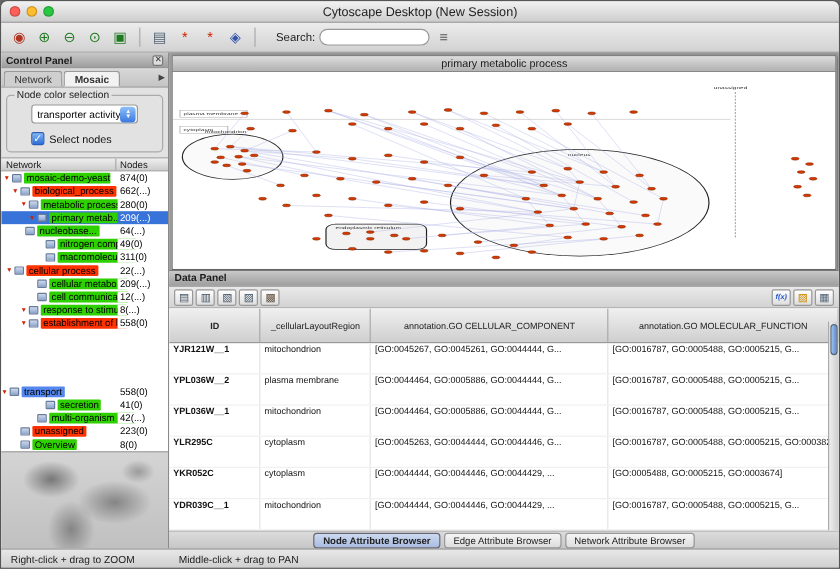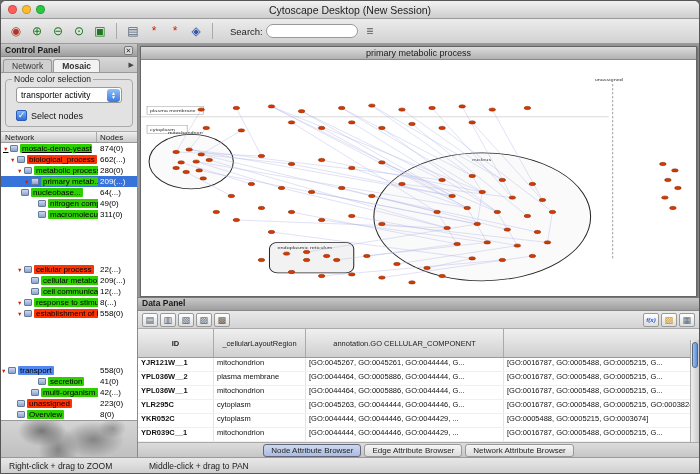--- a/index.html
+++ b/index.html
@@ -17,21 +17,21 @@
 .search-input{width:92px;height:14px;font-size:9px;border:1px solid #999;border-radius:7px;padding:0 6px;background:#fff}
 .main{flex:1;display:flex;min-height:0}
 .control-panel{flex:0 0 137px;border-right:1px solid #8a8a8a;display:flex;flex-direction:column;background:#e2e2e2;min-height:0}
 .cp-header{flex:0 0 13px;background:linear-gradient(#c8c8c8,#9e9e9e);display:flex;align-items:center;padding:0 4px;border-bottom:1px solid #888}
 .hdr-title{font-size:8.5px;font-weight:bold;color:#1a1a1a;flex:1}
 .hdr-close{width:9px;height:9px;font-size:7px;line-height:8px;text-align:center;color:#333;border:1px solid #777;border-radius:2px;background:#ddd}
 .cp-tabs{flex:0 0 16px;display:flex;align-items:flex-end;background:linear-gradient(#d8d8d8,#c4c4c4);padding:2px 2px 0;gap:1px;border-bottom:1px solid #999;position:relative}
 .cp-tab{font-size:8.5px;padding:1px 8px;border:1px solid #999;border-bottom:none;border-radius:3px 3px 0 0;background:#cfcfcf;color:#333;white-space:nowrap}
 .cp-tab.active{background:#f2f2f2;font-weight:bold}
 .tab-scroll{position:absolute;right:3px;bottom:3px;font-size:7px;color:#444}
-.group-box{margin:6px 4px 4px;border:1px solid #aaa;border-radius:4px;padding:7px 10px 5px;position:relative}
+.group-box{margin:6px 4px 4px;border:1px solid #aaa;border-radius:4px;padding:7px 20px 5px;position:relative}
 .group-title{position:absolute;top:-6px;left:6px;background:#e2e2e2;font-size:8.5px;padding:0 2px;color:#222}
 .dropdown{height:16px;border:1px solid #999;border-radius:3px;background:#fff;display:flex;align-items:center;font-size:8.5px;padding-left:4px}
 .dd-text{flex:1;overflow:hidden;white-space:nowrap}
 .dd-btn{width:13px;height:13px;margin-right:1px;border-radius:3px;background:linear-gradient(#8ec0f8,#3a78e0);display:flex;flex-direction:column;align-items:center;justify-content:center;color:#fff;font-size:5px;line-height:4px}
 .checkbox-row{display:flex;align-items:center;gap:4px;margin-top:7px}
 .checkbox{width:11px;height:11px;border-radius:2px;background:linear-gradient(#7db6f7,#2f6fd6);border:1px solid #2a5cb8;color:#fff;font-size:9px;line-height:9px;text-align:center}
 .checkbox-label{font-size:9px;color:#111}
 .tree-header{flex:0 0 12px;display:flex;background:linear-gradient(#efefef,#cbcbcb);border-top:1px solid #aaa;border-bottom:1px solid #999;font-size:8px;color:#222;align-items:center}
 .th1{width:96px;padding-left:4px;border-right:1px solid #aaa;height:100%;display:flex;align-items:center}
 .th2{flex:1;padding-left:3px}
@@ -55,31 +55,31 @@
 .net-canvas{flex:1;min-height:0;background:#fff}
 .net-canvas svg{width:100%;height:100%;display:block}
 .data-panel{flex:0 0 112px;display:flex;flex-direction:column;border-top:1px solid #777;background:#e0e0e0}
 .dp-title{flex:0 0 13px;background:linear-gradient(#c8c8c8,#9e9e9e);display:flex;align-items:flex-start;padding:0 4px;border-bottom:1px solid #888}
 .dp-toolbar{flex:0 0 18px;display:flex;align-items:center;padding:0 4px;gap:2px;background:linear-gradient(#e9e9e9,#d3d3d3);border-bottom:1px solid #aaa}
 .dp-btn{width:16px;height:14px;border:1px solid #999;border-radius:2px;background:linear-gradient(#fff,#ddd);font-size:9px;display:flex;align-items:center;justify-content:center}
 .dp-right{margin-left:auto;display:flex;gap:2px}
 .dp-table{flex:1;background:#fff;overflow:hidden;font-size:8px;position:relative}
 .dp-hrow{display:flex;height:29px;background:linear-gradient(#f0f0f0,#cfcfcf);border-bottom:1px solid #999;color:#222}
 .dp-hcell{border-right:1px solid #aaa;display:flex;align-items:center;justify-content:center;overflow:hidden;white-space:nowrap;font-size:7.5px}
-.dp-row{display:flex;height:14px;border-bottom:1px solid #f0f0f0}
+.dp-row{display:flex;height:26px;border-bottom:1px solid #f0f0f0}
 .dp-cell{border-right:1px solid #e4e4e4;overflow:hidden;white-space:nowrap;padding:0 3px;font-size:7.5px;line-height:9px;color:#111}
 .c0{width:76px;font-weight:bold}
 .c1{width:92px}
 .c2{width:198px}
 .c3{flex:1}
 .dp-scroll{position:absolute;right:0;top:11px;bottom:0;width:9px;background:linear-gradient(90deg,#eee,#ccc);border-left:1px solid #aaa}
 .dp-thumb{position:absolute;left:1px;right:1px;top:2px;height:26px;border-radius:4px;background:linear-gradient(90deg,#9fc1f0,#5b8ed6);border:1px solid #567}
 .dp-tabs{flex:0 0 15px;display:flex;align-items:center;justify-content:center;gap:3px;background:linear-gradient(#dcdcdc,#c6c6c6);border-top:1px solid #aaa}
 .dp-tab{font-size:8px;padding:1px 7px;border:1px solid #999;border-radius:3px;background:linear-gradient(#f5f5f5,#ddd);color:#222;white-space:nowrap}
-.dp-tab.active{background:linear-gradient(#cdd9f0,#a9bce2);border-color:#667;font-weight:normal}
+.dp-tab.active{background:linear-gradient(#cdd9f0,#a9bce2);border-color:#667;font-weight:bold}
 .status-bar{flex:0 0 16px;background:linear-gradient(#e8e8e8,#cfcfcf);border-top:1px solid #999;display:flex;align-items:center;font-size:8.5px;color:#222;padding:0 8px}
 .s1{width:247px}.s2{width:140px}
 </style>
 </head>
 <body>
 
 <div class="window">
 
   <div class="titlebar">
     <div class="traffic">
@@ -135,21 +135,21 @@
         <div class="checkbox-row">
           <span class="checkbox">✓</span>
           <span class="checkbox-label">Select nodes</span>
         </div>
       </div>
       <div class="tree-header">
         <span class="th1">Network</span>
         <span class="th2">Nodes</span>
       </div>
       <div class="tree">
-          <div class="tree-row" style="padding-left: 2px; text-decoration: underline;">
+          <div class="tree-row" style="padding-left: 2px;">
             <span class="tree-arrow">▼</span>
             <span class="tree-icon"></span>
             <span class="tree-chip" style="background: rgb(46, 208, 0);">mosaic-demo-yeast</span>
             <span class="tree-count">874(0)</span>
           </div>
           <div class="tree-row" style="padding-left: 9px;">
             <span class="tree-arrow">▼</span>
             <span class="tree-icon"></span>
             <span class="tree-chip" style="background: rgb(255, 50, 0);">biological_process</span>
             <span class="tree-count">662(...)</span>
@@ -177,21 +177,21 @@
             <span class="tree-icon"></span>
             <span class="tree-chip" style="background: rgb(46, 208, 0);">nitrogen compo...</span>
             <span class="tree-count">49(0)</span>
           </div>
           <div class="tree-row" style="padding-left: 30px;">
             <span class="tree-arrow"></span>
             <span class="tree-icon"></span>
             <span class="tree-chip" style="background: rgb(46, 208, 0);">macromolecule...</span>
             <span class="tree-count">311(0)</span>
           </div>
-          <div class="tree-row" style="padding-left: 16px; margin-top: 44px;">
+          <div class="tree-row" style="padding-left: 4px;">
             <span class="tree-arrow">▼</span>
             <span class="tree-icon"></span>
             <span class="tree-chip" style="background: rgb(255, 50, 0);">cellular process</span>
             <span class="tree-count">22(...)</span>
           </div>
           <div class="tree-row" style="padding-left: 23px;">
             <span class="tree-arrow"></span>
             <span class="tree-icon"></span>
             <span class="tree-chip" style="background: rgb(46, 208, 0);">cellular metabo...</span>
             <span class="tree-count">209(...)</span>
@@ -445,20 +445,21 @@
               <div class="dp-btn" style="color: rgb(34, 85, 204); font-size: 6px; font-style: italic; font-weight: bold;">f(x)</div>
               <div class="dp-btn" style="color: rgb(204, 136, 0);">▨</div>
               <div class="dp-btn" style="color: rgb(85, 102, 119);">▦</div>
             </div>
         </div>
         <div class="dp-table">
           <div class="dp-hrow">
               <div class="dp-hcell c0" style="font-weight: bold;">ID</div>
               <div class="dp-hcell c1">_cellularLayoutRegion</div>
               <div class="dp-hcell c2">annotation.GO CELLULAR_COMPONENT</div>
+              <div class="dp-hcell c3">annotation.GO MOLECULAR_FUNCTION</div>
             </div>
           <div>
               <div class="dp-row">
                 <div class="dp-cell c0">YJR121W__1</div>
                 <div class="dp-cell c1">mitochondrion</div>
                 <div class="dp-cell c2">[GO:0045267, GO:0045261, GO:0044444, G...</div>
                 <div class="dp-cell c3">[GO:0016787, GO:0005488, GO:0005215, G...</div>
               </div>
               <div class="dp-row">
                 <div class="dp-cell c0">YPL036W__2</div>

